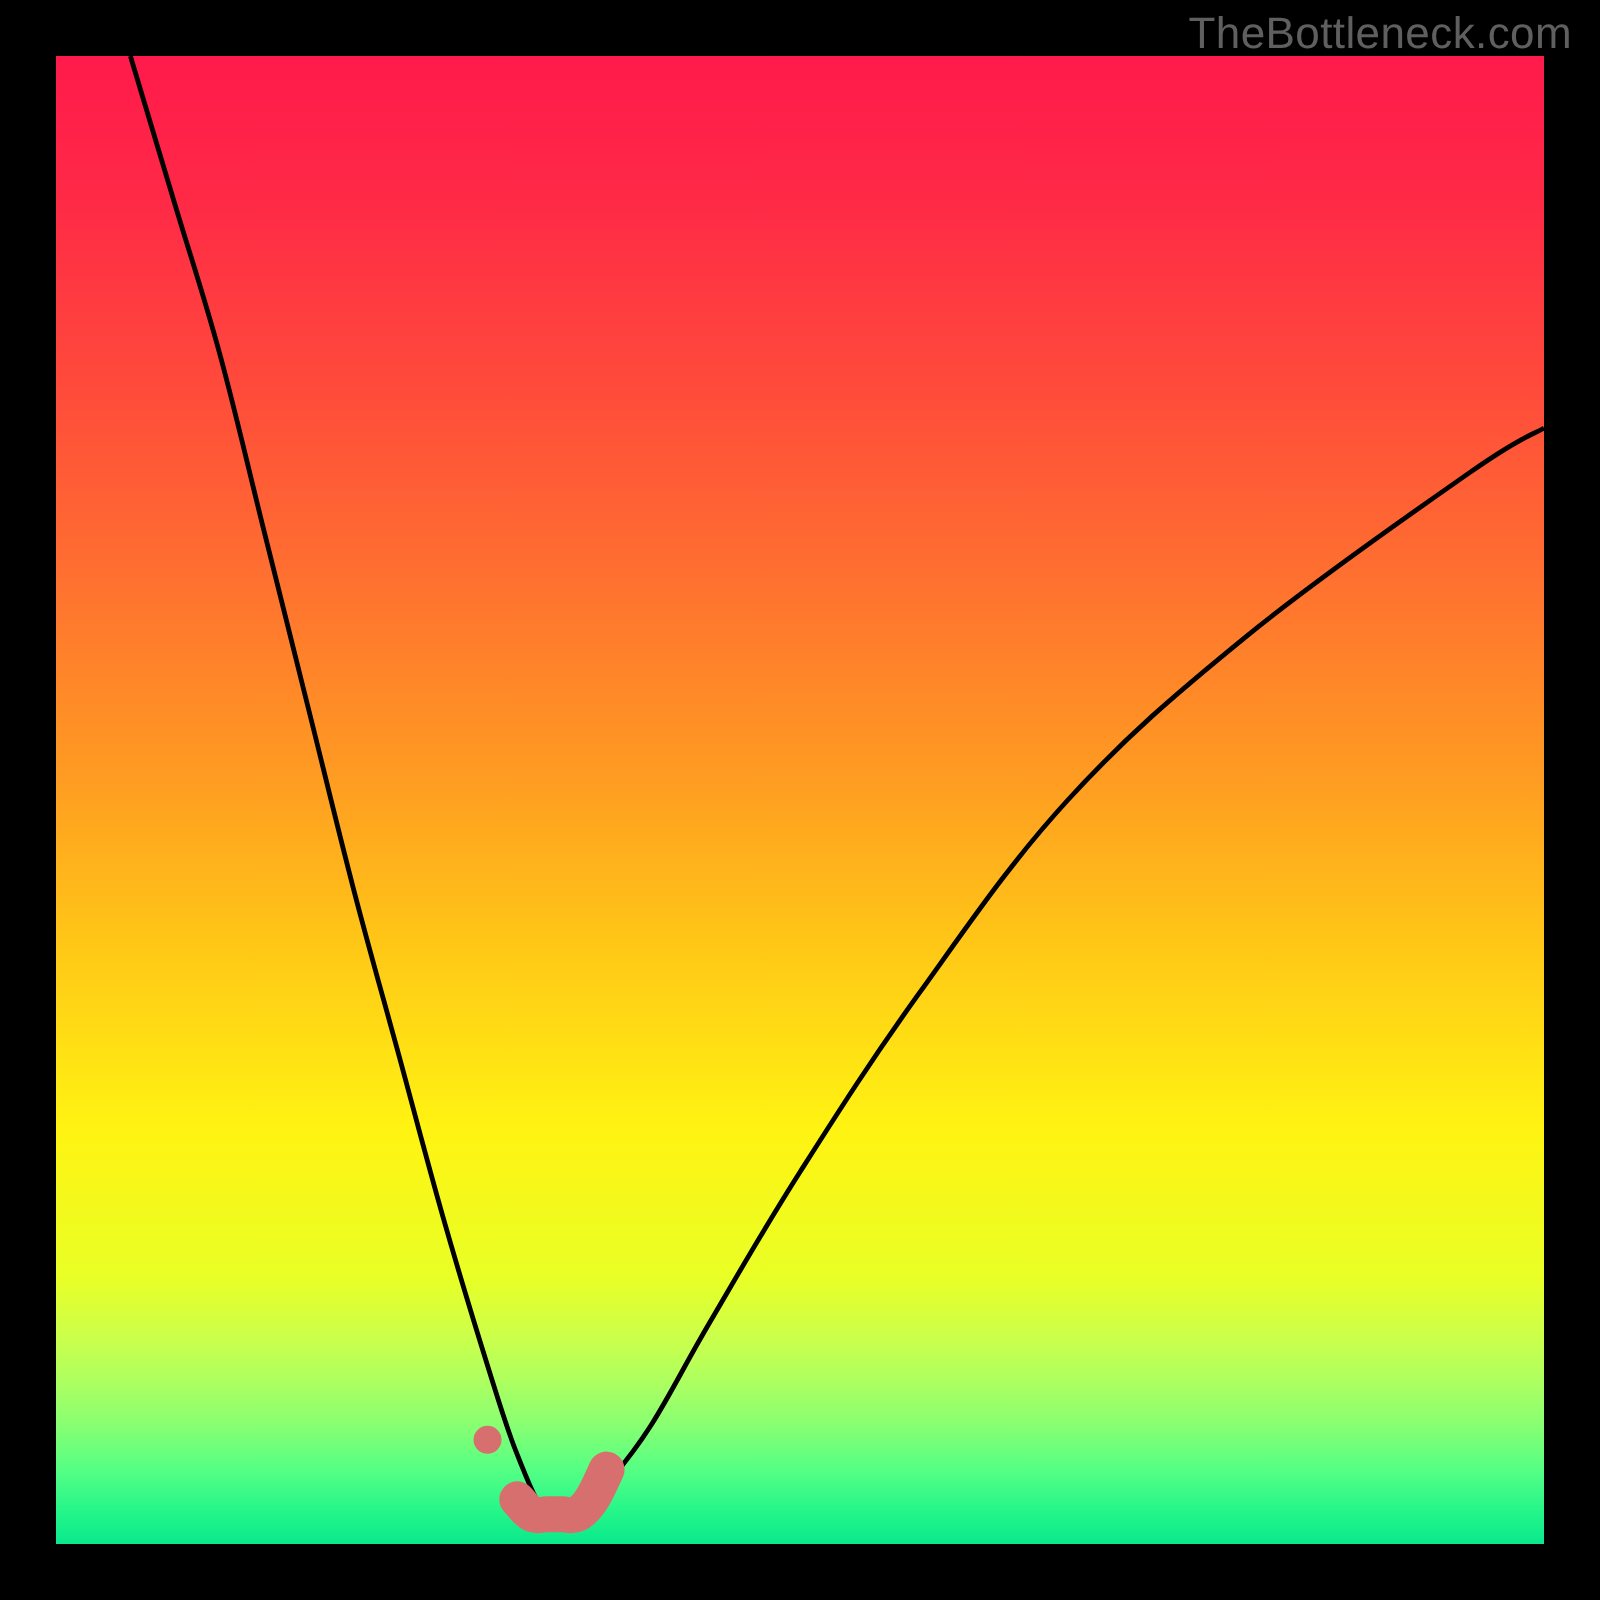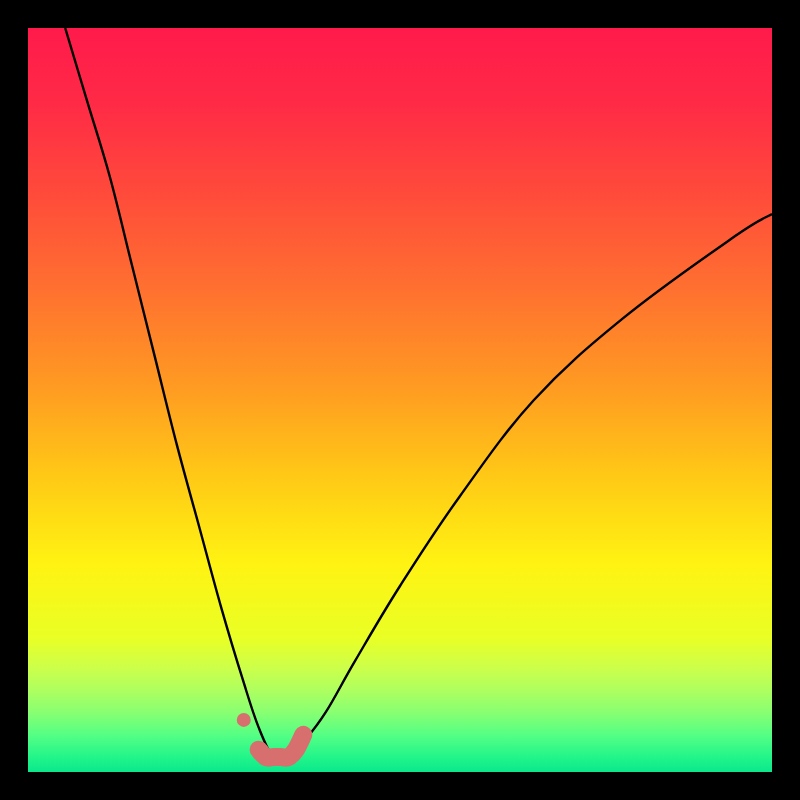--- a/index.html
+++ b/index.html
@@ -32,20 +32,21 @@
     font-size: 22px;
     letter-spacing: 0.2px;
     font-weight: 500;
   }
 </style>
 </head>
 <body>
 
 <div class="frame">
 
+  <div class="watermark">TheBottleneck.com</div>
 
   <div class="plot">
     <svg id="chart-svg" viewBox="0 0 744 744" width="744" height="744" preserveAspectRatio="none">
       <defs>
         <linearGradient id="bg-grad" x1="0" y1="0" x2="0" y2="1">
             <stop offset="0%" stop-color="#ff1a4b"></stop>
             <stop offset="10%" stop-color="#ff2a46"></stop>
             <stop offset="22%" stop-color="#ff4a3b"></stop>
             <stop offset="35%" stop-color="#ff7030"></stop>
             <stop offset="48%" stop-color="#ff9a22"></stop>

